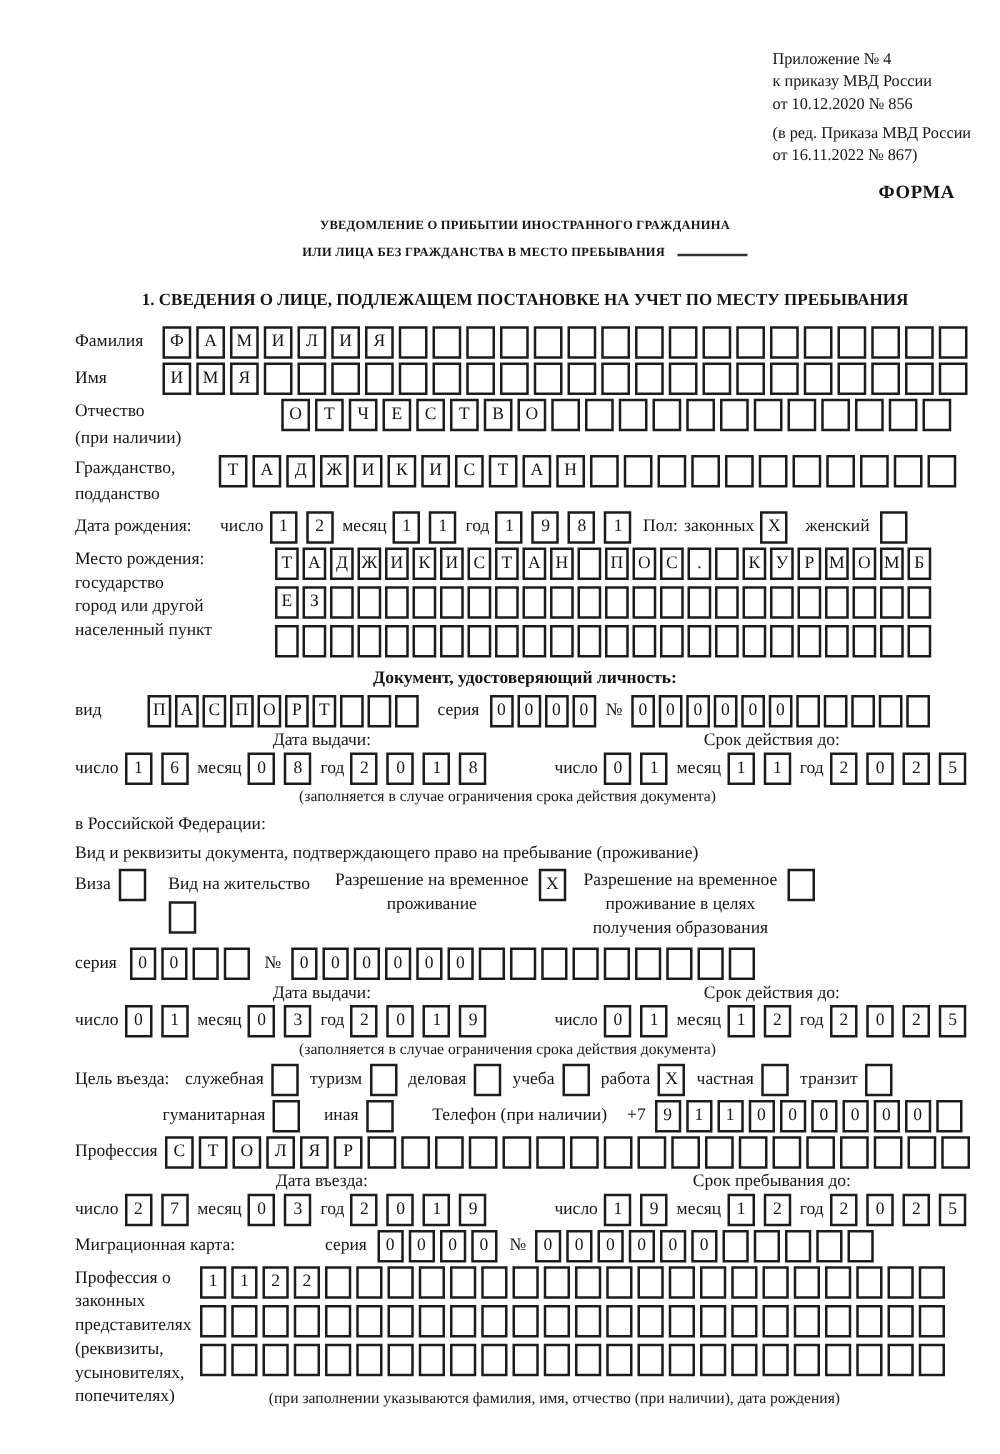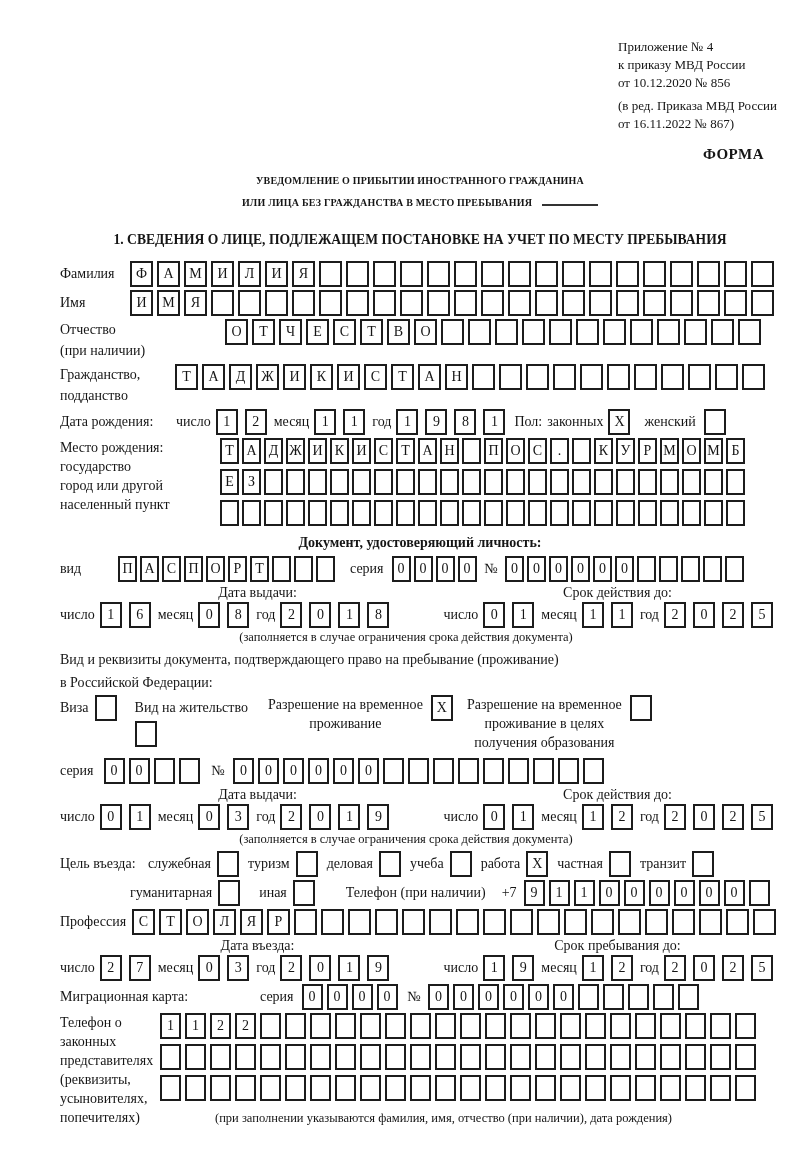--- a/index.html
+++ b/index.html
@@ -398,22 +398,22 @@
         <span class="cells">
             <span class="cell">2</span>
             <span class="cell">0</span>
             <span class="cell">2</span>
             <span class="cell">5</span>
           </span>
       </span>
     </div>
     <div class="note-right">(заполняется в случае ограничения срока действия документа)</div>
 
+    <div class="para">в Российской Федерации:</div>
     <div class="para">Вид и реквизиты документа, подтверждающего право на пребывание (проживание)</div>
-    <div class="para">в Российской Федерации:</div>
 
     <div class="optrow">
       <span class="opt">
         <span class="t">Виза</span>
         <span class="checkbox"></span>
       </span>
       <span class="opt gap18">
         <span class="t">Вид на жительство</span>
         <span class="checkbox"></span>
       </span>
@@ -660,21 +660,21 @@
           <span class="cell"></span>
           <span class="cell"></span>
           <span class="cell"></span>
           <span class="cell"></span>
           <span class="cell"></span>
         </span>
     </div>
 
     <div class="row">
       <span class="lbl-block w100 lh19">
-        <div>Телефон о</div>
+        <div>Профессия о</div>
         <div>законных</div>
         <div>представителях</div>
         <div>(реквизиты,</div>
         <div>усыновителях,</div>
         <div>попечителях)</div>
       </span>
       <span class="rep-rows md">
         <span class="cells">
             <span class="cell">1</span>
             <span class="cell">1</span>

